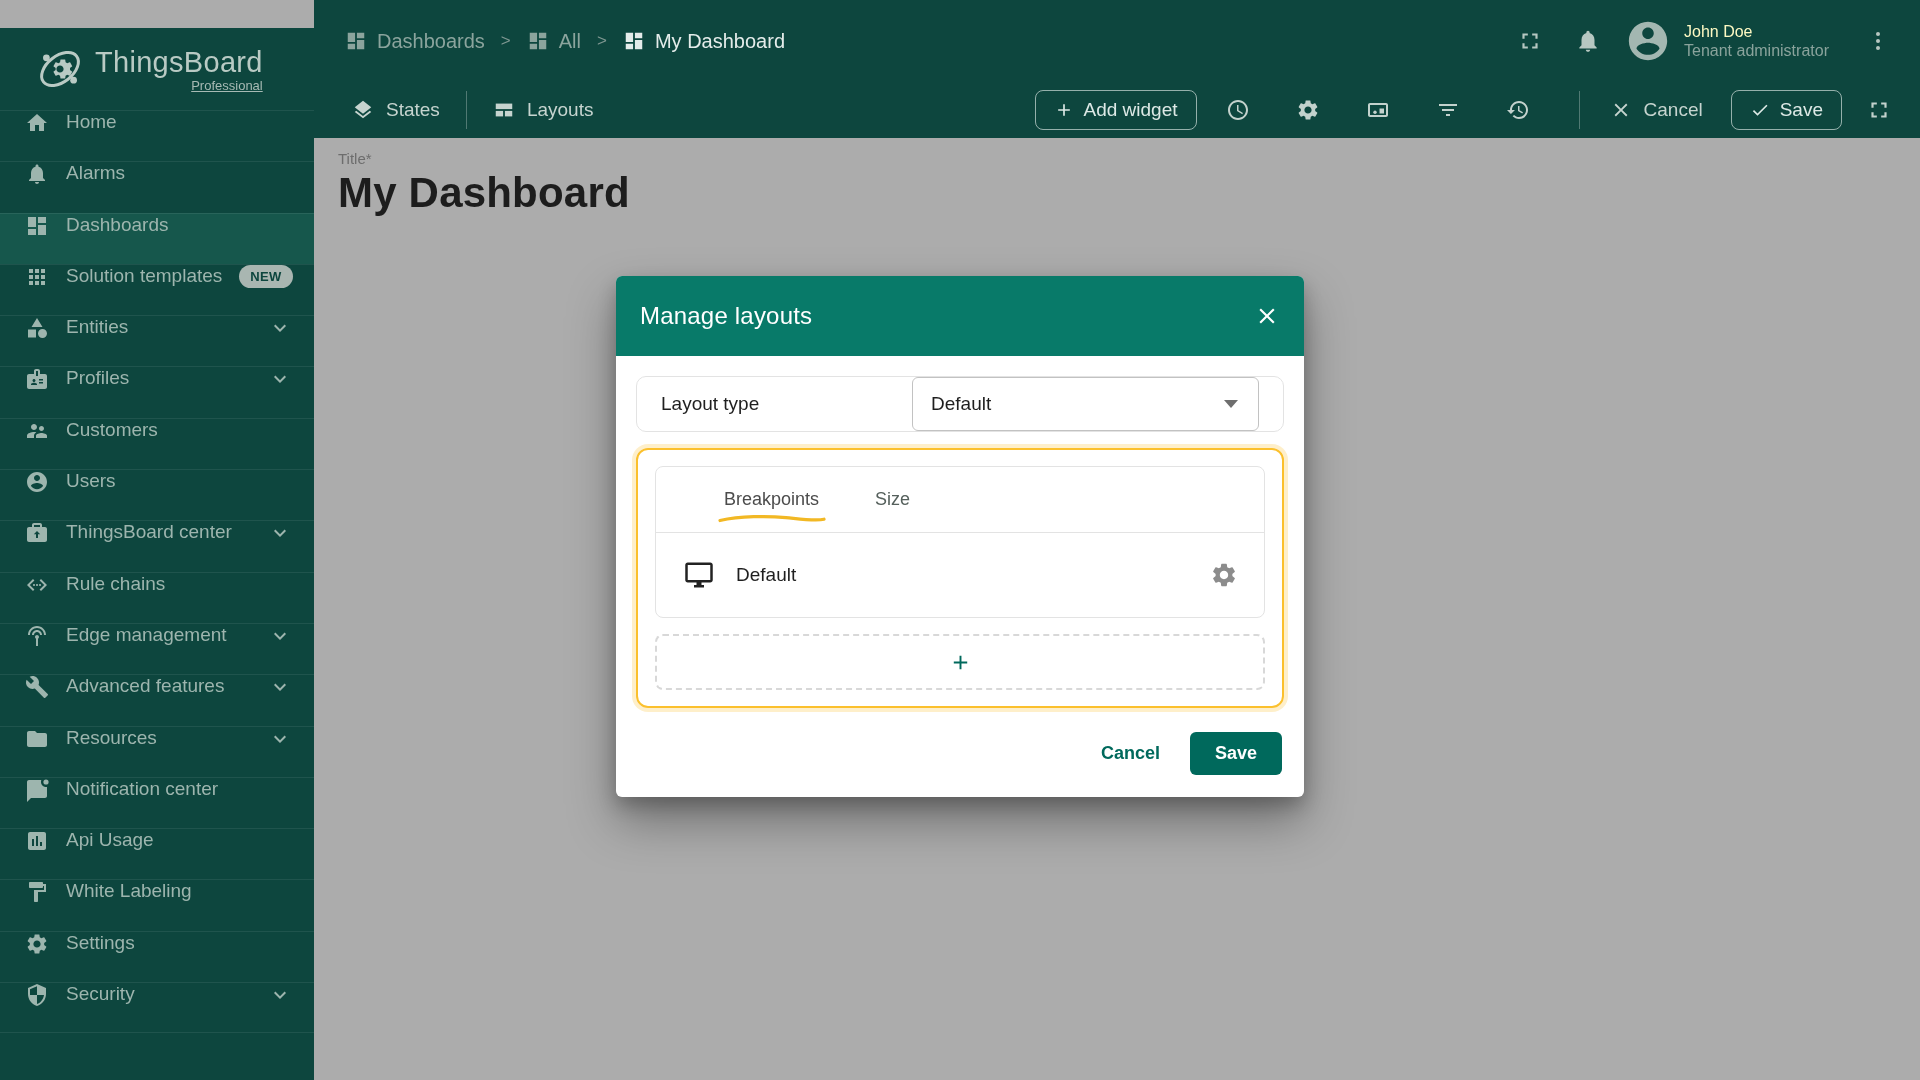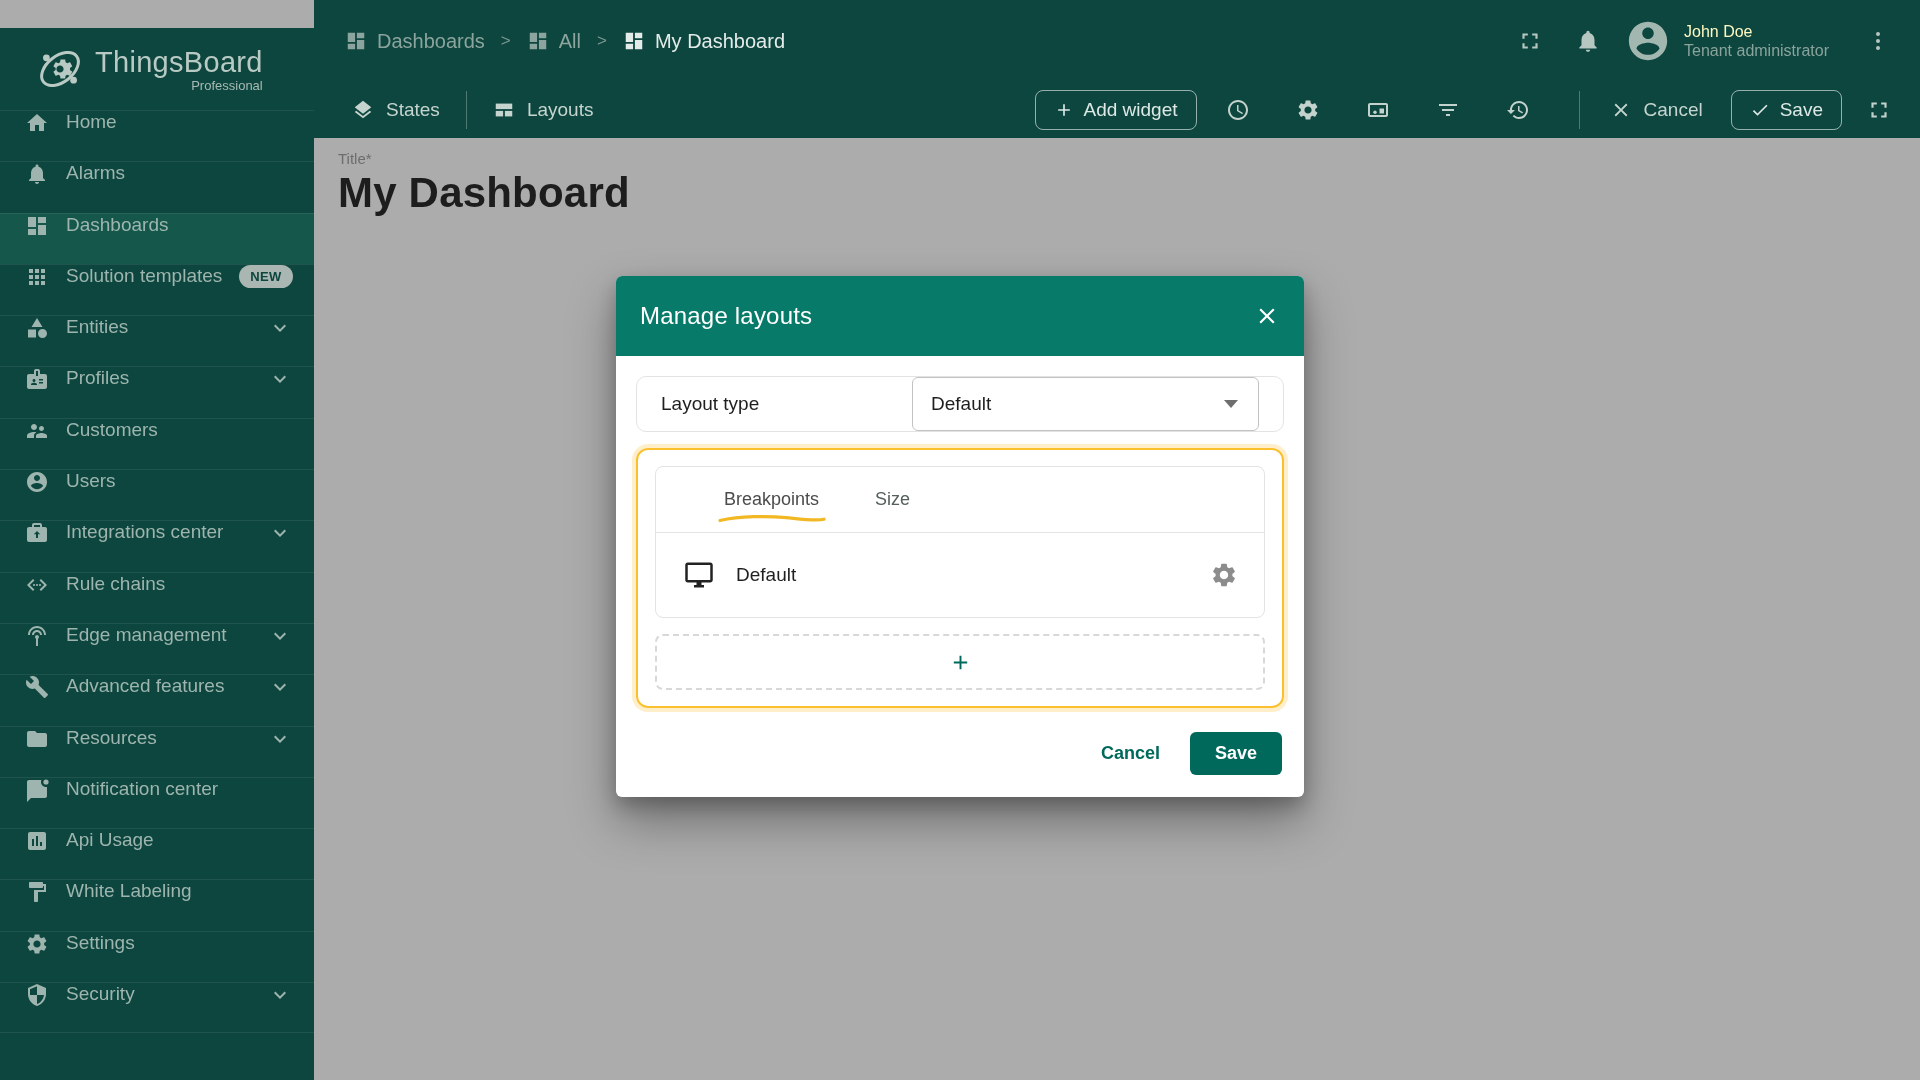--- a/index.html
+++ b/index.html
@@ -18,21 +18,21 @@
   .app{position:relative;width:1920px;height:1080px;overflow:hidden;background:var(--content-bg);}
   .icon{display:inline-flex;align-items:center;justify-content:center;}
   .icon svg{width:100%;height:100%;display:block;}
 
   
   .sidebar{position:absolute;left:0;top:0;width:314px;height:1080px;background:var(--sidebar-bg);z-index:3;margin-top:28px;}
   .brand{height:82px;display:flex;align-items:center;padding-left:36px;gap:11px;cursor:pointer;}
   .brand-logo{width:48px;height:48px;color:#b9cac4;}
   .brand-text{display:flex;flex-direction:column;}
   .brand-name{font-size:29px;color:#b9cac4;letter-spacing:.3px;}
-  .brand-sub{font-size:13px;color:#a7bab4;align-self:flex-end;margin-top:-1px;}
+  .brand-sub{font-size:13px;color:#a7bab4;align-self:flex-end;margin-top:-1px;text-decoration:underline;}
   .side-nav{display:flex;flex-direction:column;}
   .side-item{height:51.3px;display:flex;align-items:flex-start;padding:0 22px 0 25px;gap:17px;
     color:var(--sidebar-text);font-size:19px;border-top:1px solid rgba(255,255,255,.08);cursor:pointer;}
   .side-item:last-child{border-bottom:1px solid rgba(255,255,255,.08);}
   .side-item.active{background:var(--sidebar-active-bg);}
   .side-icon{width:24px;height:24px;flex:0 0 24px;}
   .side-label{white-space:nowrap;}
   .badge{margin-left:auto;background:var(--badge-bg);color:var(--badge-text);font-size:13px;font-weight:bold;
     padding:4px 11px;border-radius:12px;letter-spacing:.3px;}
   .chev{margin-left:auto;width:24px;height:24px;color:#9db5ae;}
@@ -229,21 +229,21 @@
 
         </div>
 
         <div class="side-item">
           <span class="icon side-icon">
             <svg viewBox="0 0 24 24" fill="currentColor">
               <path d="M20 6h-3V4c0-1.1-.9-2-2-2H9c-1.1 0-2 .9-2 2v2H4c-1.1 0-2 .9-2 2v11c0 1.1.9 2 2 2h16c1.1 0 2-.9 2-2V8c0-1.1-.9-2-2-2zM9 4h6v2H9V4z"></path>
               <path d="M12 10l-3.2 3.2h2.2V17h2v-3.8h2.2L12 10z" fill="var(--sidebar-bg)"></path>
             </svg>
           </span>
-          <span class="side-label">Integrations center</span>
+          <span class="side-label">ThingsBoard center</span>
 
           <span class="icon chev">
             <svg viewBox="0 0 24 24" fill="currentColor">
               <path d="M7.41 8.59 12 13.17l4.59-4.58L18 10l-6 6-6-6 1.41-1.41z"></path>
             </svg>
           </span>
         </div>
 
         <div class="side-item">
           <span class="icon side-icon">

